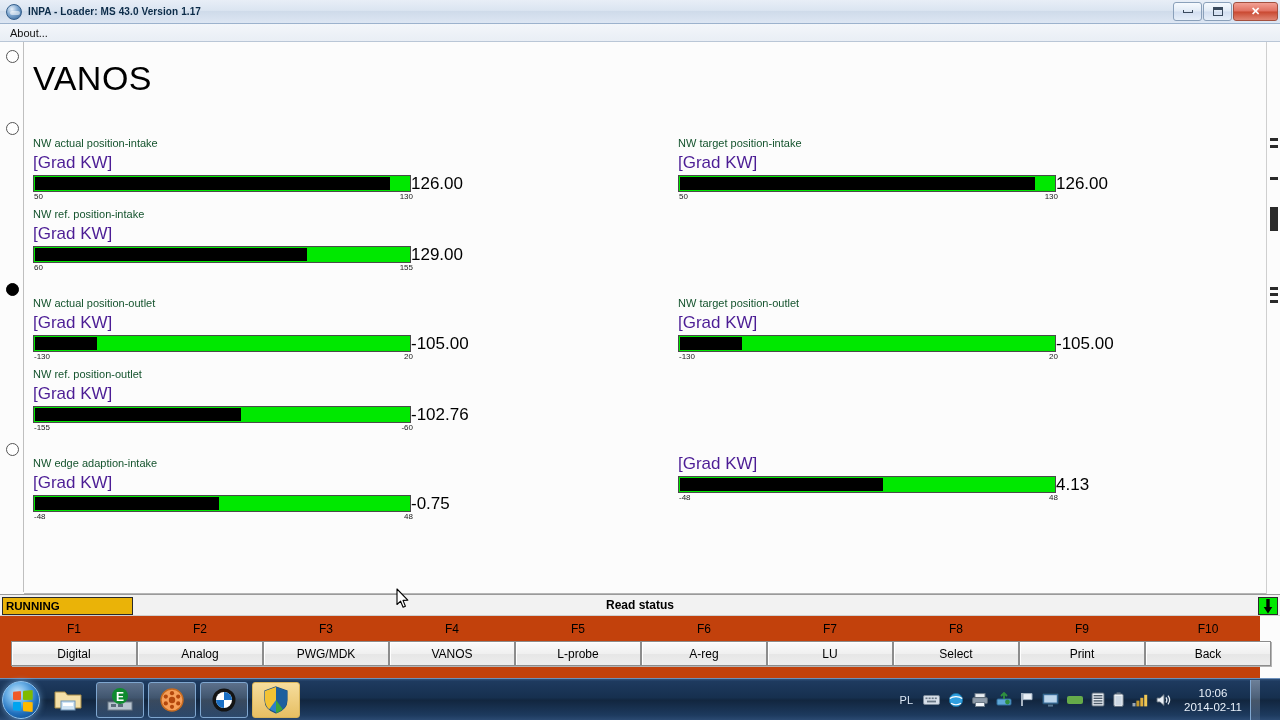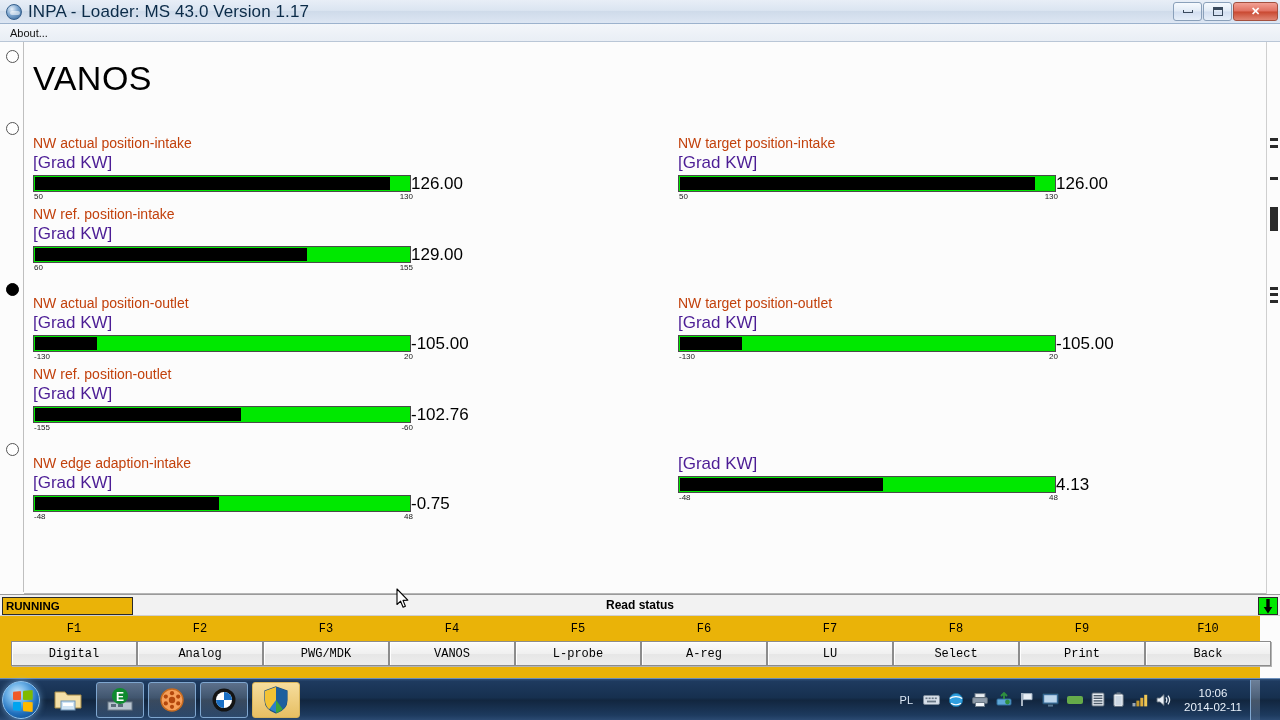--- a/index.html
+++ b/index.html
@@ -19,21 +19,21 @@
   }
   #titlebar .tb-icon{
     width:16px;height:16px;margin-left:6px;margin-right:6px;border-radius:50%;
     background:radial-gradient(circle at 35% 30%,#eaf2fb 0%,#7ea6cf 45%,#2c5d93 100%);
     border:1px solid #355f8c; flex:none; position:relative;
   }
   #titlebar .tb-icon:after{
     content:""; position:absolute; left:3px; top:6px; width:10px; height:4px;
     background:#fff; opacity:.55; border-radius:2px;
   }
-  #tb-title{ font-size:17px; color:#0b2b48; letter-spacing:.1px; white-space:nowrap;}
+  #tb-title{ font-size:10px; color:#0b2b48; letter-spacing:.1px; white-space:nowrap;font-weight:bold;}
   .wincontrols{ margin-left:auto; display:flex; height:20px; padding-right:2px; }
   .wb{
     width:29px;height:19px;margin-left:1px;
     border:1px solid #8aa0ba; border-radius:3px;
     background:linear-gradient(to bottom,#f6fafe 0%,#e2ebf6 48%,#d2def0 52%,#e6eff9 100%);
     display:flex;align-items:center;justify-content:center;
   }
   .wb.close{
     width:45px;
     border:1px solid #a4503f;
@@ -81,21 +81,21 @@
     background:#fcfcfc; border-bottom:1px solid #b5b5b5;
   }
   #page-title{
     position:absolute; left:9px; top:17px;
     font-size:34px; font-weight:400; color:#000; letter-spacing:.5px;
     font-family:"Liberation Sans", sans-serif;
   }
 
   
   .gauge{ position:absolute; width:460px; }
-  .g-label{ font-size:14px; color:#c2410c; line-height:19px; white-space:nowrap; }
+  .g-label{ font-size:11px; color:#14532d; line-height:19px; white-space:nowrap; }
   .g-unit { font-size:17px; color:#4c1d95; line-height:19px; }
   .g-row{ display:flex; align-items:center; margin-top:3px; }
   .bar{
     width:378px; height:17px;
     background:#00e800;           
     border:1px solid #4a4a4a;
     position:relative; flex:none;
     padding:1px;
   }
   .bar > .fill{ height:100%; background:#000; }
@@ -125,22 +125,21 @@
   #dl-arrow{
     position:absolute; right:2px; top:2px; width:20px; height:18px;
     background:#00e800; border:1px solid #2a2a2a;
     display:flex; align-items:center; justify-content:center;
   }
   #dl-arrow svg{ display:block; }
 
   
   #fkeys{
     position:absolute; left:0; top:574px; width:1260px; height:62px;
-    background:#eab308;
-    font-family:Liberation Mono, monospace;
+    background:#c2410c;
   }
   .fcol{
     position:absolute; top:0; width:126px;
     display:flex; flex-direction:column; align-items:center;
   }
   .fcol .fkey{ font-size:12px; color:#000; margin-top:6px; margin-bottom:5px; }
   .fcol .fbtn{
     width:126px; height:25px;
     background:linear-gradient(to bottom,#fbfbfb 0%,#f0f0f0 50%,#e6e6e6 51%,#ededed 100%);
     border:1px solid #8c8c8c;

